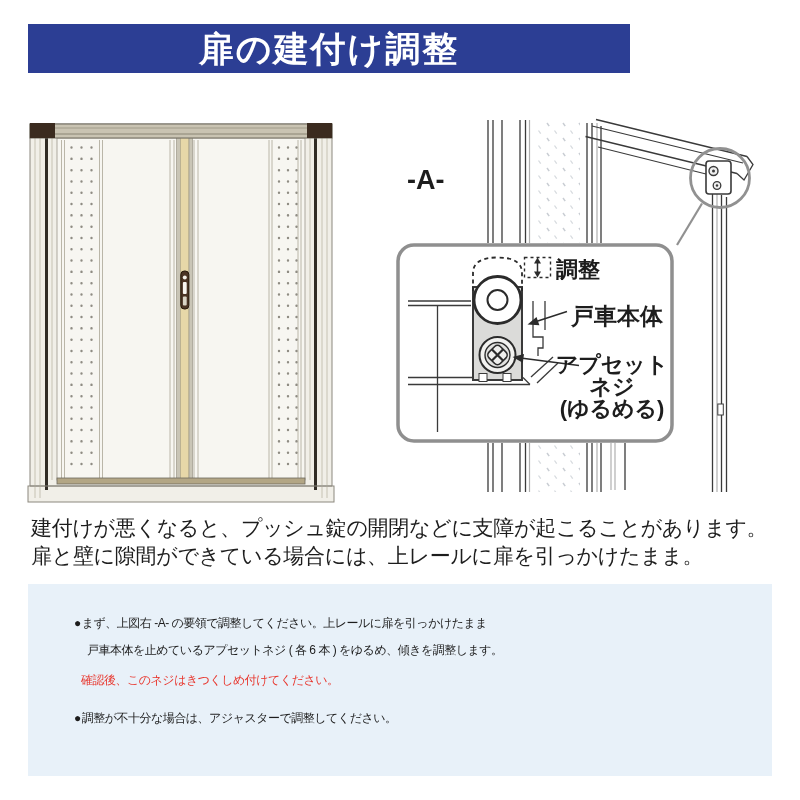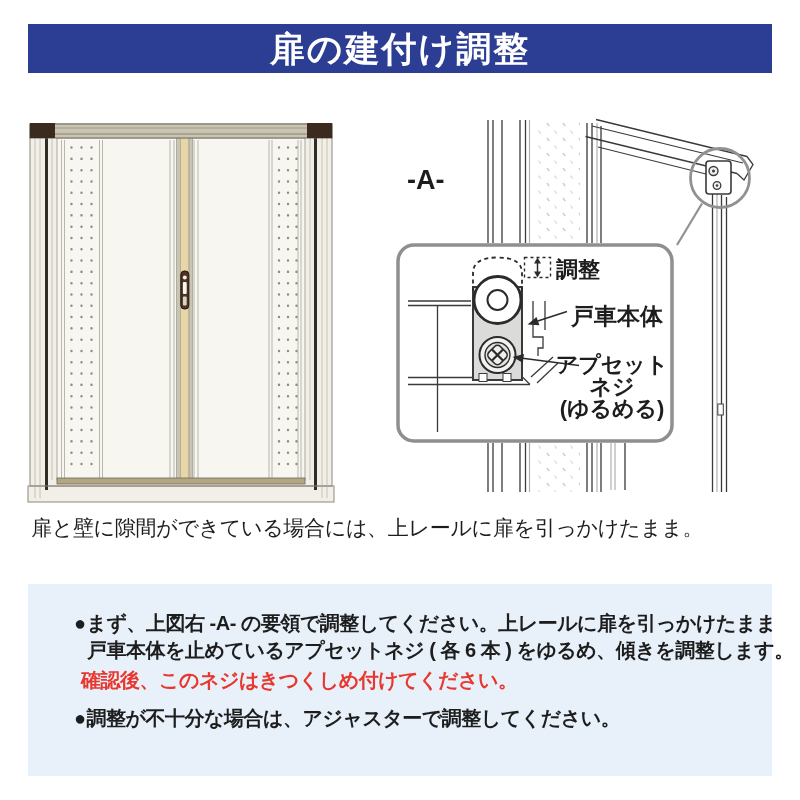--- a/index.html
+++ b/index.html
@@ -1,27 +1,27 @@
 <!DOCTYPE html>
 <html style="--header-bg: #2c3e94; --notes-bg: #e8f1f9; --warning-red: #e8372e;"><head>
 <meta charset="utf-8">
 <style>
   html,body{margin:0;padding:0;background:#ffffff;}
   #page{position:relative;width:800px;height:800px;background:#ffffff;overflow:hidden;
         font-family:"Liberation Sans","DejaVu Sans",sans-serif;}
-  .header{position:absolute;left:28px;top:24px;width:744px;height:49px;
+  .header{position:absolute;left:28px;top:24px;width:602px;height:49px;
           background:var(--header-bg,#2c3e94);color:#ffffff;
           font-size:35px;font-weight:bold;letter-spacing:2px;
           text-align:center;line-height:49px;}
   .fig{position:absolute;}
   .intro{position:absolute;left:31px;top:514px;width:752px;
          font-size:21px;line-height:27.5px;color:#1d1d1d;font-weight:500;letter-spacing:-0.3px;}
   .notes{position:absolute;left:28px;top:584px;width:744px;height:192px;
          background:var(--notes-bg,#e8f1f9);box-sizing:border-box;padding:26px 0 0 46px;}
-  .nline{font-size:20px;line-height:27px;color:#1d1d1d;font-weight:700;letter-spacing:-0.5px;white-space:nowrap;}
+  .nline{font-size:12px;line-height:27px;color:#1d1d1d;font-weight:400;letter-spacing:-0.5px;white-space:nowrap;}
   .bullet{margin-right:1px;}
   .cont{margin-left:13px;}
   .warning{color:var(--warning-red,#e8372e);margin-top:3px;margin-left:7px;}
   .b2{margin-top:11px;}
   svg text{font-family:"Liberation Sans","DejaVu Sans",sans-serif;}
 </style>
 </head>
 <body>
 
 <div id="page">
@@ -219,20 +219,21 @@
 
       <text x="556" y="276.5" font-size="22" font-weight="bold" fill="#1d1d1d">調整</text>
       <text x="571" y="324" font-size="23" font-weight="bold" fill="#1d1d1d">戸車本体</text>
       <text x="612" y="372" font-size="22" font-weight="bold" fill="#1d1d1d" text-anchor="middle">アプセット</text>
       <text x="612" y="394" font-size="22" font-weight="bold" fill="#1d1d1d" text-anchor="middle">ネジ</text>
       <text x="612" y="415.5" font-size="22" font-weight="bold" fill="#1d1d1d" text-anchor="middle">(ゆるめる)</text>
     </g>
   </svg>
 
   <div class="intro">
+    <div>建付けが悪くなると、プッシュ錠の開閉などに支障が起こることがあります。</div>
     <div>扉と壁に隙間ができている場合には、上レールに扉を引っかけたまま。</div>
   </div>
 
   <div class="notes">
     <div>
       <div class="nline">
         <span class="bullet">●</span><span>まず、上図右 -A- の要領で調整してください。上レールに扉を引っかけたまま</span>
       </div>
       <div class="nline cont">戸車本体を止めているアプセットネジ ( 各 6 本 ) をゆるめ、傾きを調整します。</div>
       <div class="nline cont warning">確認後、このネジはきつくしめ付けてください。</div>

